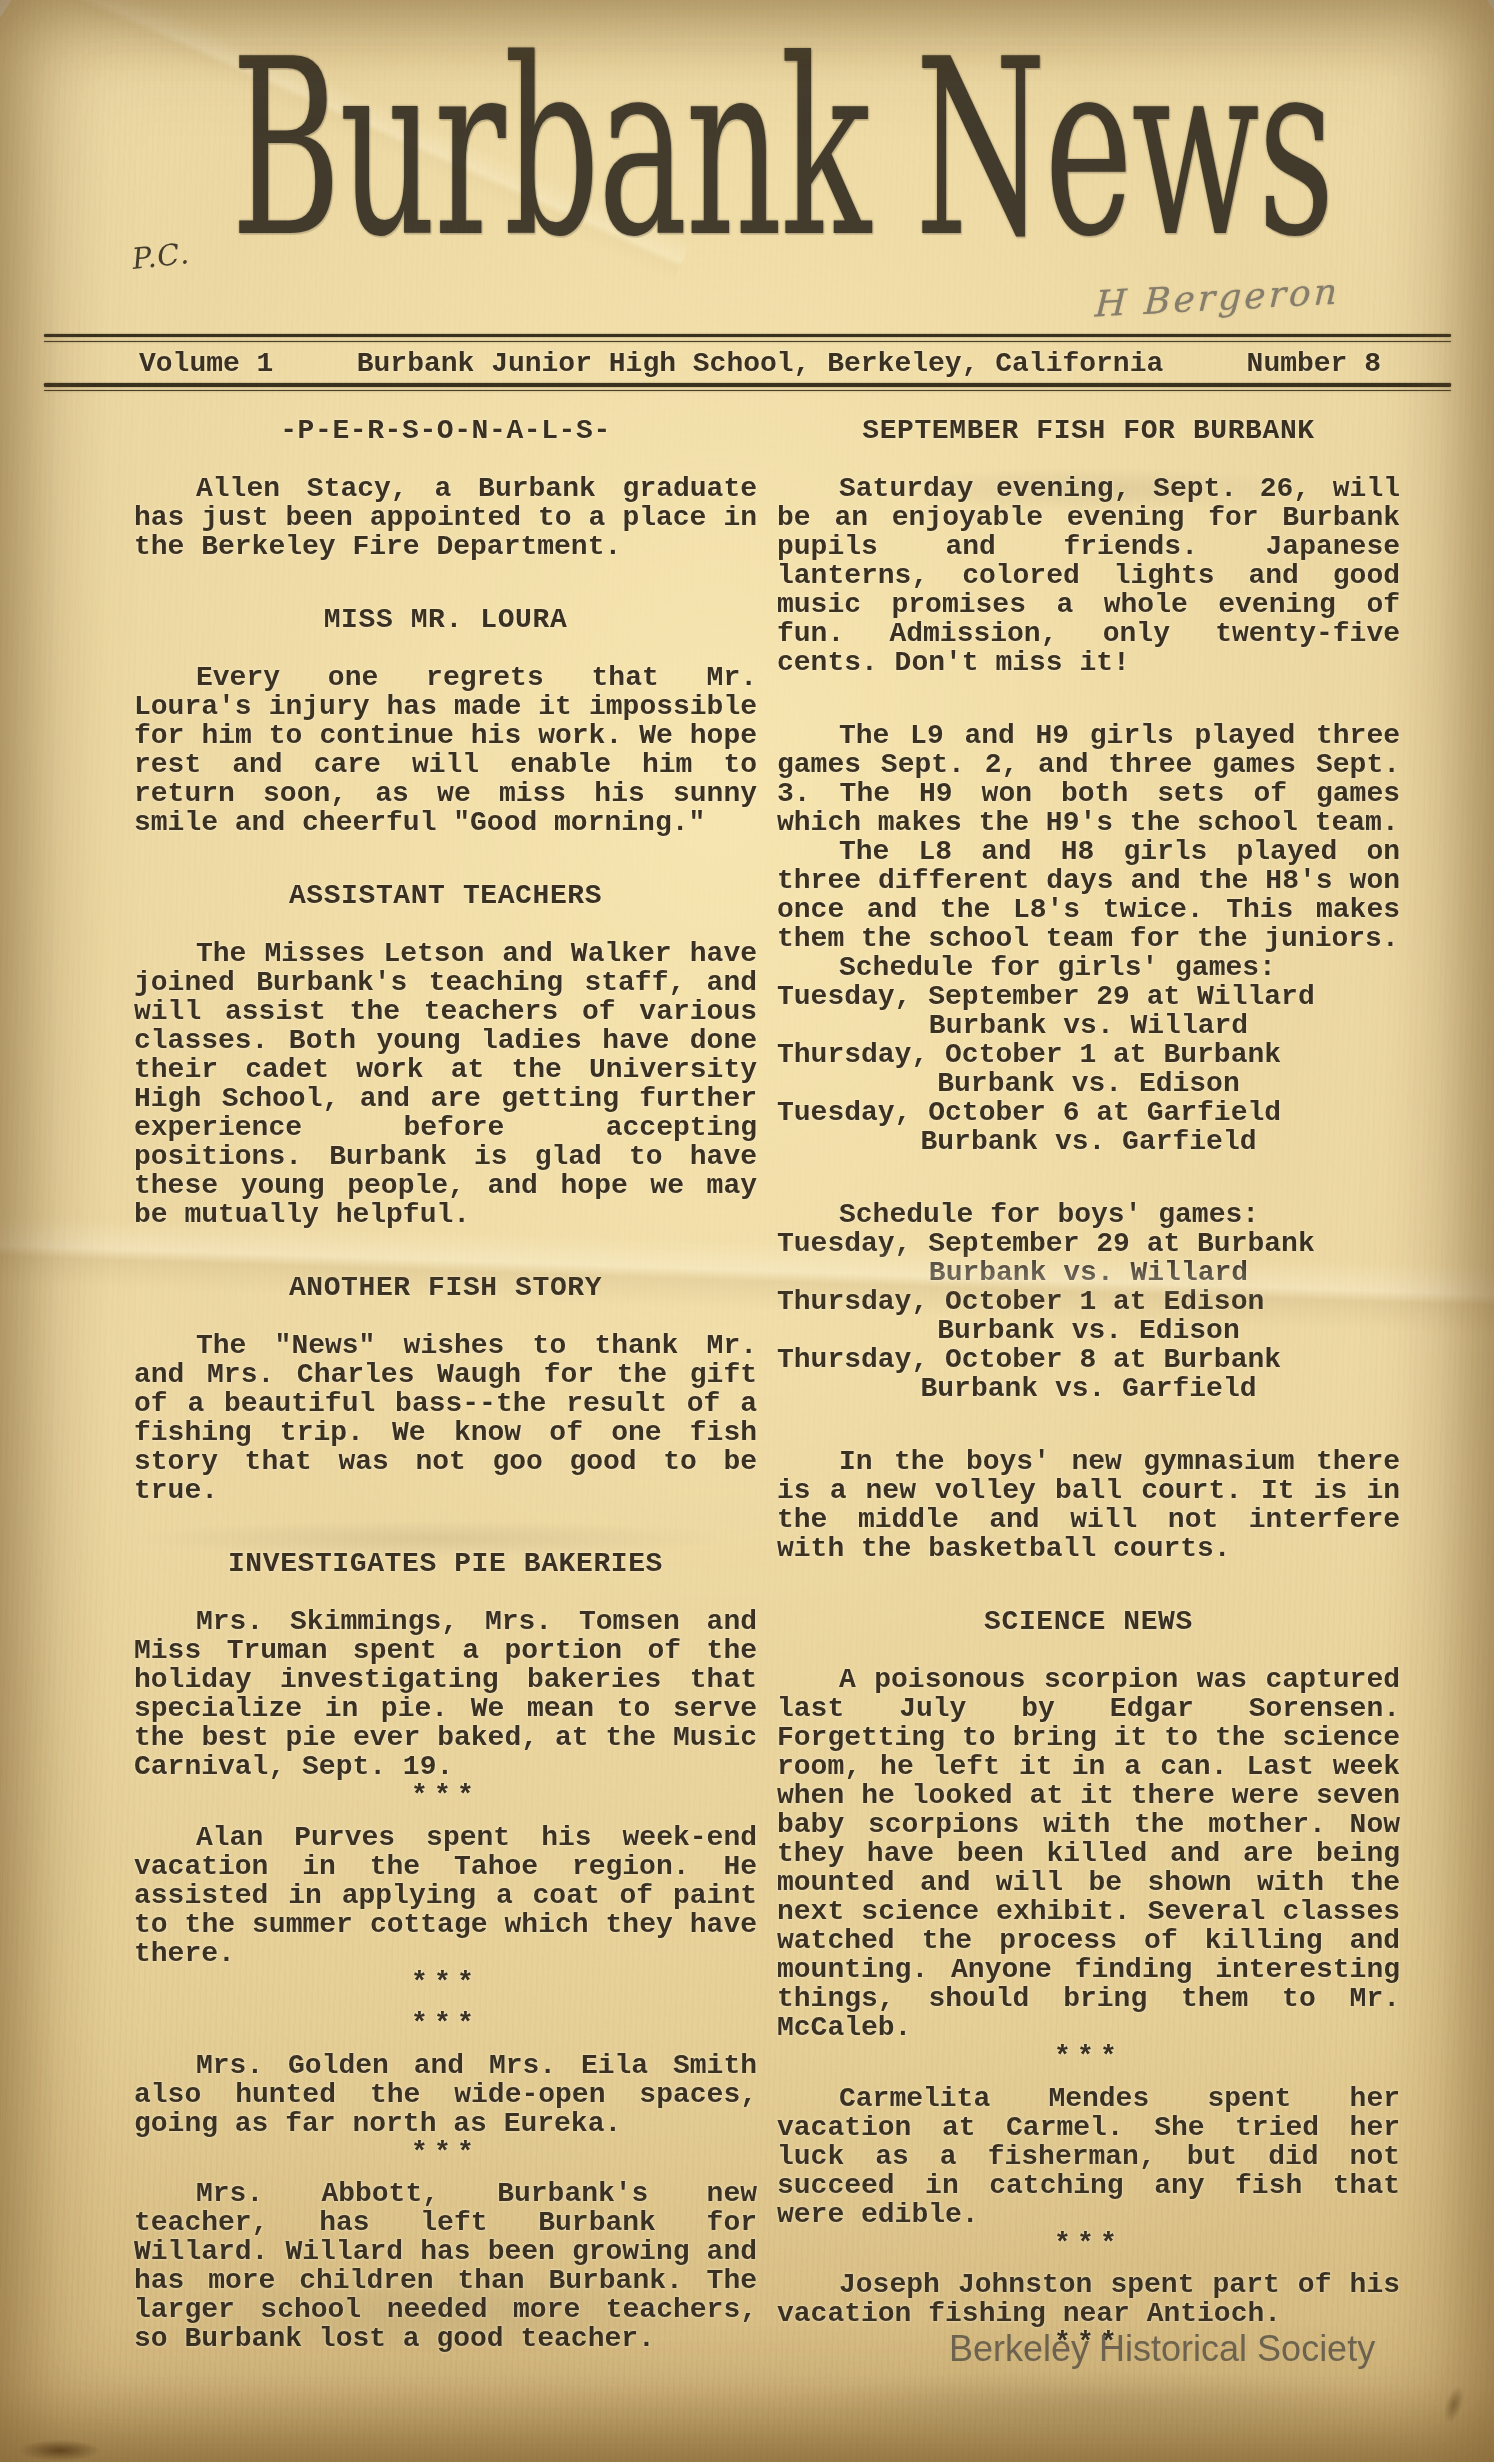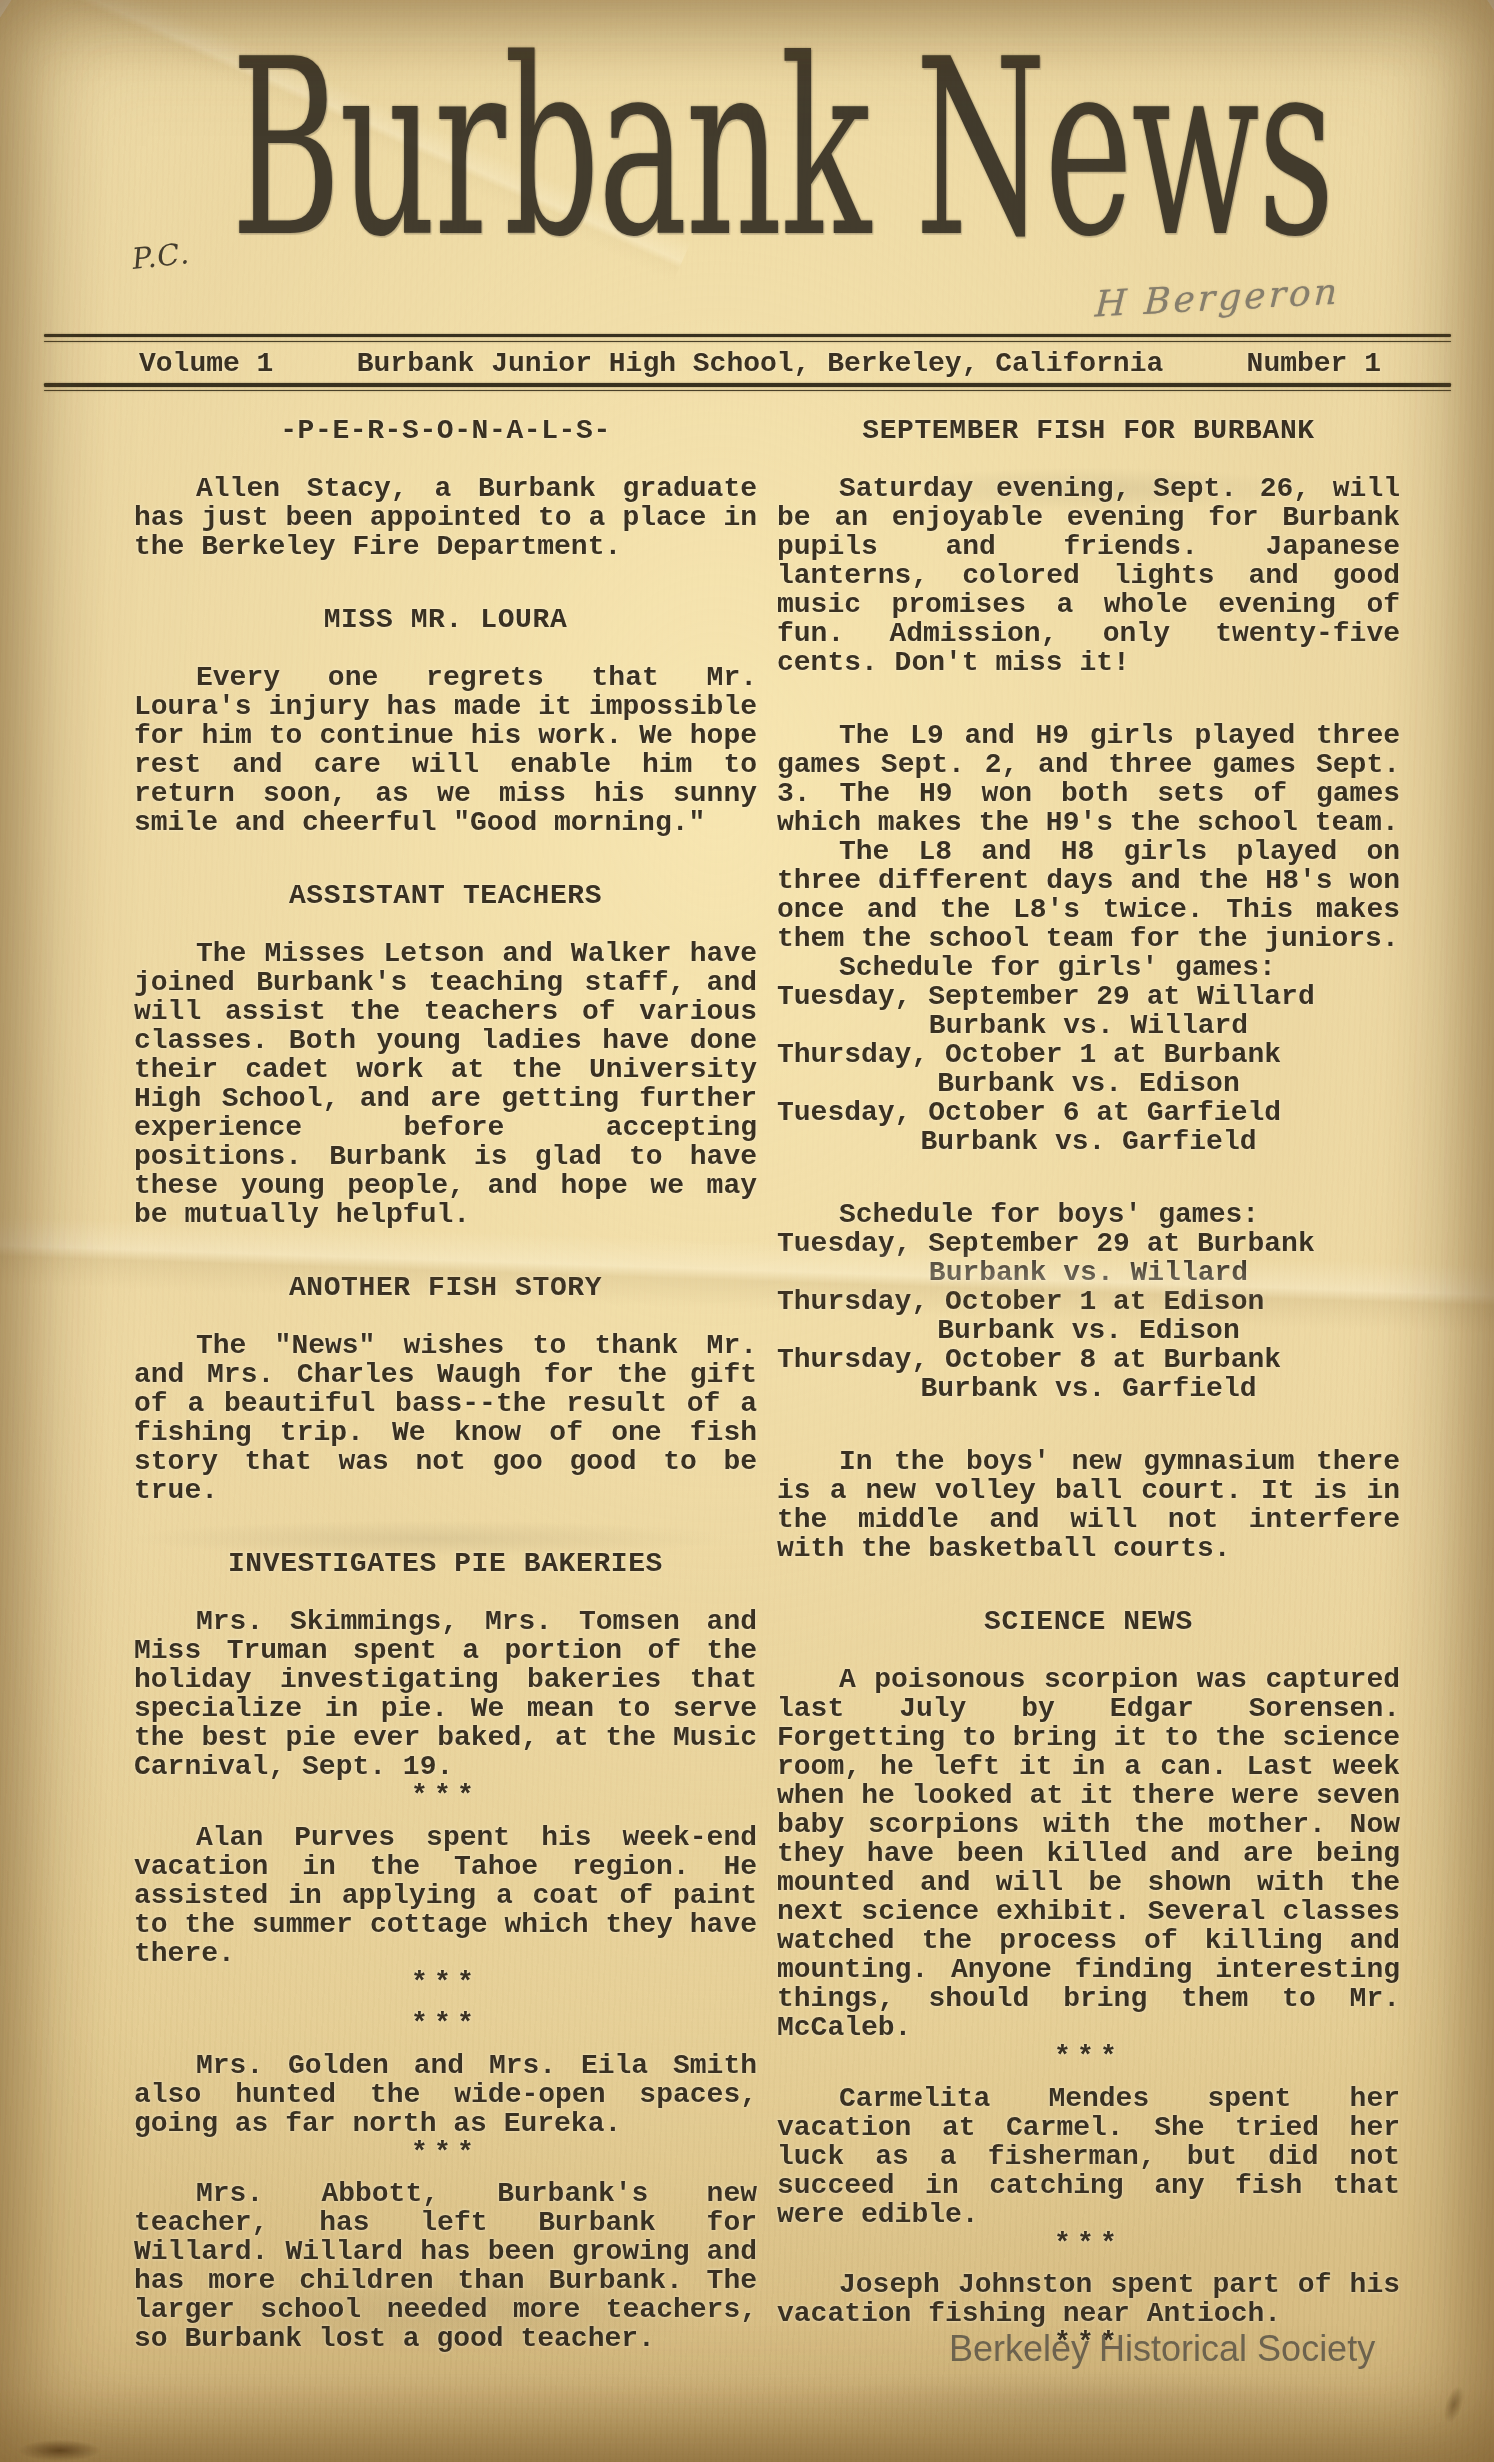--- a/index.html
+++ b/index.html
@@ -105,21 +105,21 @@
 <div class="masthead-title">Burbank News</div>
 <div class="corner-mark">P.C.</div>
 <div class="signature">H Bergeron</div>
 
 <div class="issue-bar">
   <div class="rule"></div>
   <div class="rule thin"></div>
   <div class="issue-line typed">
     <span>Volume 1</span>
     <span class="school">Burbank Junior High School, Berkeley, California</span>
-    <span>Number 1</span>
+    <span>Number 8</span>
   </div>
   <div class="rule"></div>
   <div class="rule thin"></div>
 </div>
 
 <div class="columns">
 
   <div class="col typed">
     <div class="heading">-P-E-R-S-O-N-A-L-S-</div>
     <p class="para">Allen Stacy, a Burbank graduate has just been appointed to a place in the Berkeley Fire Department.</p>

